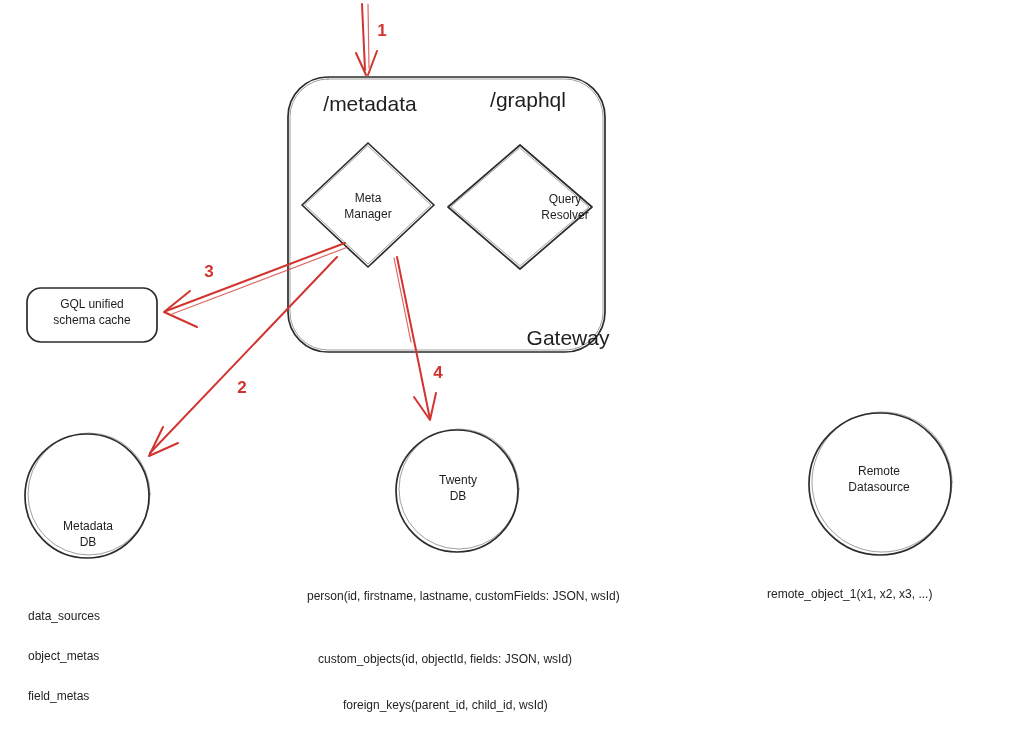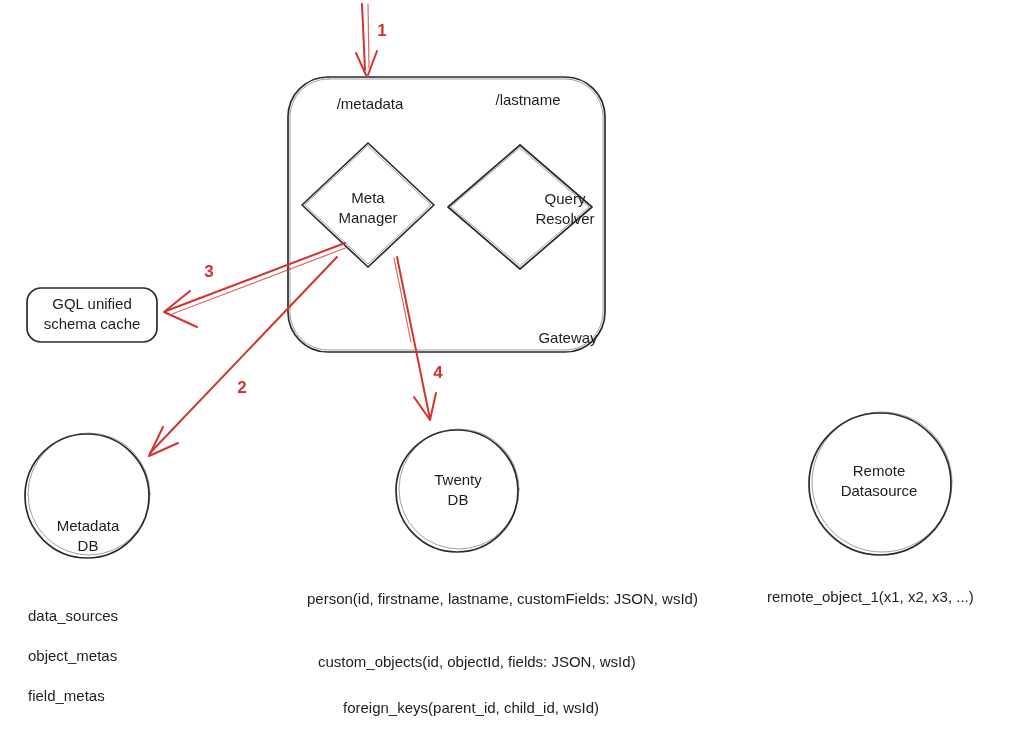--- a/index.html
+++ b/index.html
@@ -1,25 +1,25 @@
 <!DOCTYPE html>
 <html><head>
 <meta charset="utf-8">
 <style>
   html,body{margin:0;padding:0;background:#fff;}
   #canvas{
     position:relative;width:1024px;height:730px;background:#ffffff;
     font-family:"Liberation Sans",sans-serif;overflow:hidden;
   }
   .lbl{
-    position:absolute;color:#1e1e1e;font-size:15px;line-height:1.3;
+    position:absolute;color:#1e1e1e;font-size:12px;line-height:1.3;
     white-space:pre-line;
   }
   .center{transform:translate(-50%,-50%);text-align:center;}
-  .ep{font-size:15px;}
+  .ep{font-size:21px;}
   .red-num{
     color:#d23430;font-weight:700;font-size:17px;
     transform:translate(-50%,-50%);
   }
   .tables{line-height:20px;}
   svg{position:absolute;left:0;top:0;}
   .sketch{stroke:#2c2c2c;fill:none;stroke-width:1.7;stroke-linecap:round;stroke-linejoin:round;}
   .sketch2{stroke:#2c2c2c;fill:none;stroke-width:0.9;opacity:.5;stroke-linecap:round;}
   .arrow{stroke:#d23430;fill:none;stroke-width:2;stroke-linecap:round;}
   .arrow2{stroke:#d23430;fill:none;stroke-width:1.2;opacity:.75;stroke-linecap:round;}
@@ -81,21 +81,21 @@
     </g>
 
     <g>
       <path class="arrow" d="M397,257 L430,419"></path>
       <path class="arrow2" d="M394,258 L411,342"></path>
       <path class="arrow" d="M414,397 L430,420 M436,393 L430,420"></path>
     </g>
   </svg>
 
   <div class="lbl center ep" style="left:370px;top:104px;">/metadata</div>
-  <div class="lbl center ep" style="left:528px;top:100px;">/lastname</div>
+  <div class="lbl center ep" style="left:528px;top:100px;">/graphql</div>
   <div class="lbl center" style="left:368px;top:207px;">Meta
 Manager</div>
   <div class="lbl center" style="left:521px;top:208px;margin-left:44px;">Query
 Resolver</div>
   <div class="lbl center ep" style="left:568px;top:338px;">Gateway</div>
 
   <div class="lbl center" style="left:92px;top:313px;">GQL unified
 schema cache</div>
 
   <div class="lbl center" style="left:88px;top:491px;margin-top:44px;">Metadata

